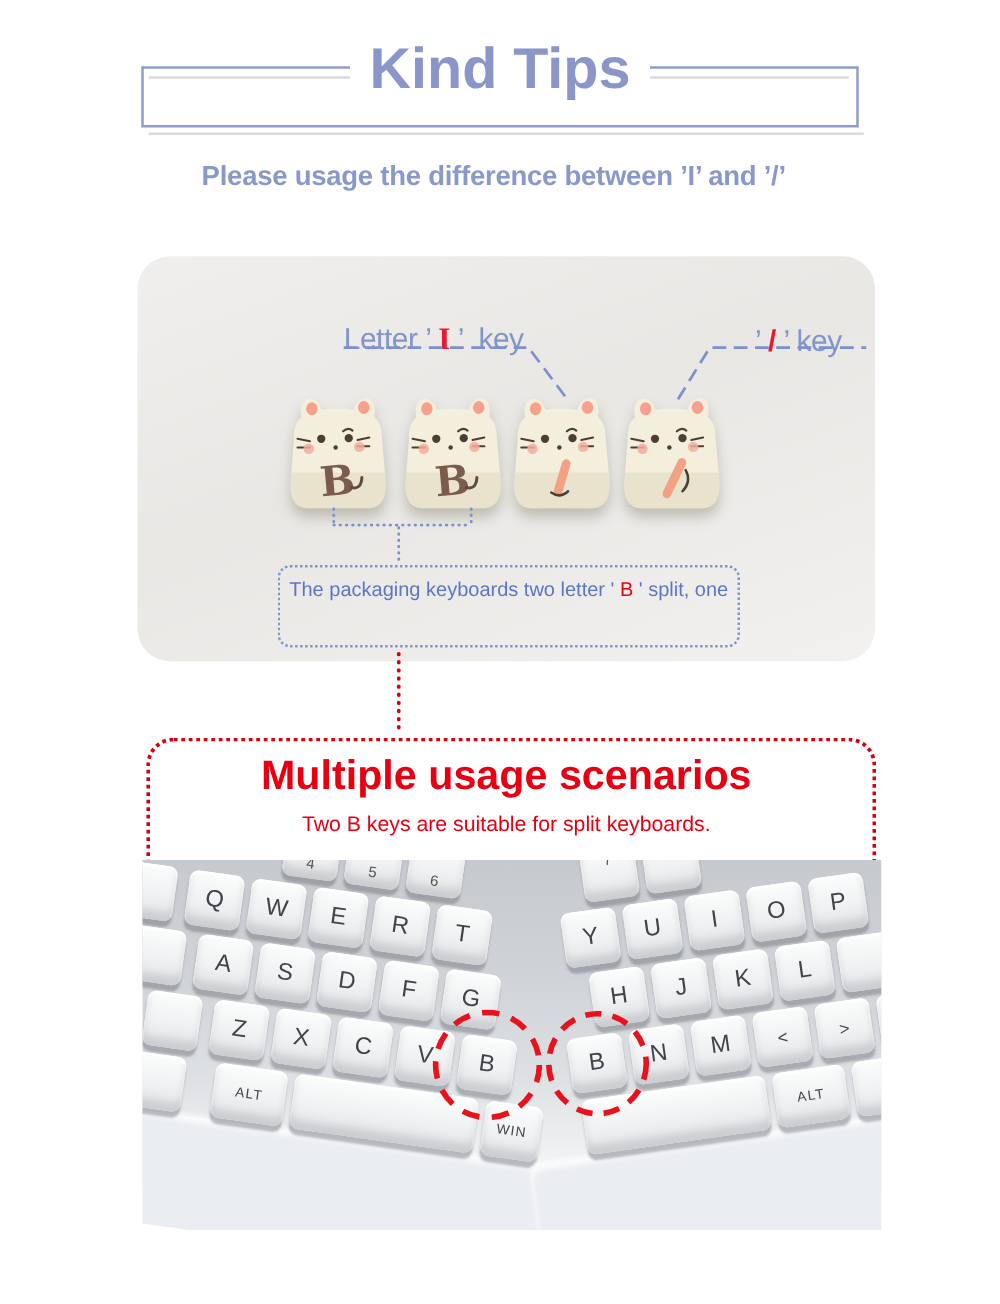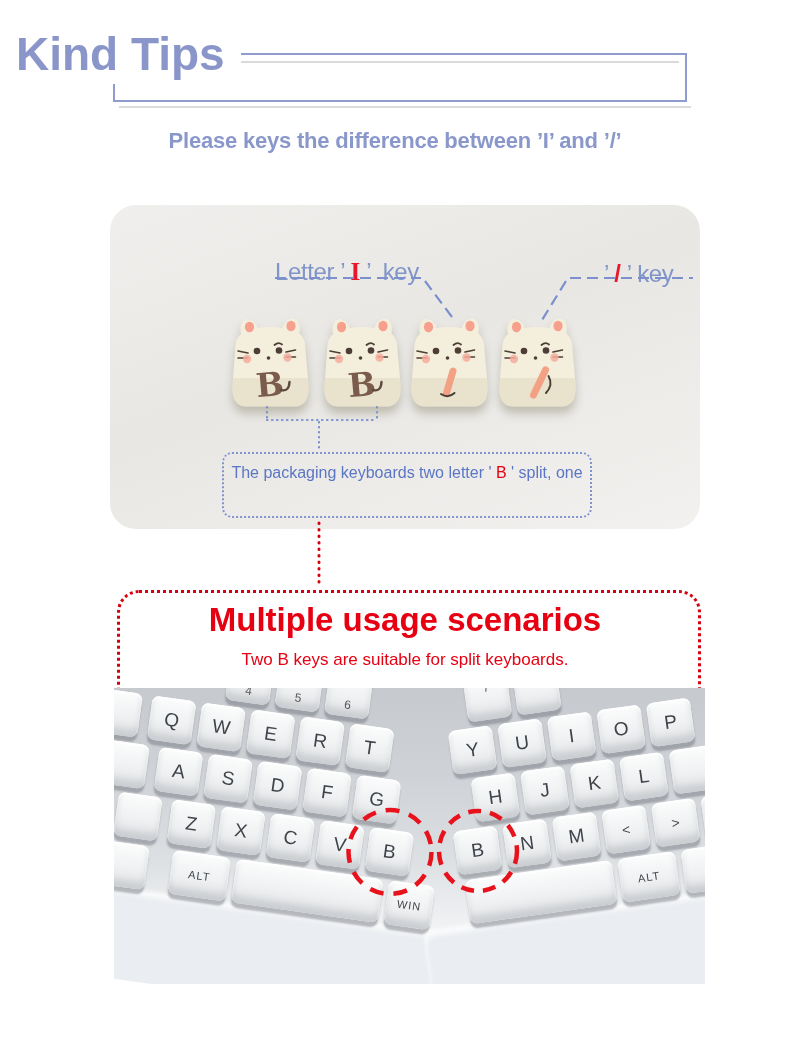--- a/index.html
+++ b/index.html
@@ -4,21 +4,21 @@
 <style>
   html,body{margin:0;padding:0;background:#fff;}
   #page{position:relative;width:800px;height:1043px;background:#ffffff;overflow:hidden;
         font-family:"Liberation Sans",sans-serif;}
   
   .title-box{position:absolute;left:113px;top:53px;width:570px;height:45px;
              border:2px solid #8f9ccd;}
   .gray-line{position:absolute;height:0;border-top:2px solid #dadada;}
   .gray-line.top{left:119px;top:61px;width:560px;}
   .gray-line.bottom{left:119px;top:106px;width:572px;}
-  .title-wrap{position:absolute;left:0;top:24px;width:800px;text-align:left;z-index:3;}
+  .title-wrap{position:absolute;left:0;top:24px;width:800px;text-align:center;z-index:3;}
   .title-wrap span{display:inline-block;background:#ffffff;padding:0 16px;
                    font-size:46px;font-weight:bold;color:#8a96c9;line-height:60px;}
   .subtitle{position:absolute;left:0;top:128px;width:790px;text-align:center;
             font-size:22px;font-weight:bold;color:#8a97cb;letter-spacing:-0.2px;}
   
   .photo1{position:absolute;left:110px;top:205px;width:590px;height:324px;border-radius:26px;
           background:linear-gradient(160deg,#f0efed 0%,#e8e7e4 45%,#f2f1ef 100%);}
   .cap-label{position:absolute;font-size:24px;color:#8095c8;letter-spacing:-0.4px;z-index:4;white-space:pre;margin-top:15px;}
   .cap-label .hl{color:#e8172c;font-weight:bold;}
   .cap-label.li{left:275px;top:243px;}
@@ -60,21 +60,21 @@
 <body>
 
 <div id="page">
 
   <div class="title-box"></div>
   <div class="gray-line top"></div>
   <div class="gray-line bottom"></div>
   <div class="title-wrap">
     <span>Kind Tips</span>
   </div>
-  <div class="subtitle">Please keys the difference between ’I’ and ’/’</div>
+  <div class="subtitle">Please usage the difference between ’I’ and ’/’</div>
 
   <div class="photo1"></div>
 
   <div class="cap-label li"><span>Letter ’ </span><span class="hl">I</span><span> ’  key</span></div>
 
   <div class="cap-label ls"><span>’ </span><span class="hl">/</span><span> ’ key</span></div>
 
   <div id="cat-row">
       <div class="cat-cap" style="left: 226px;"><svg viewBox="0 0 88 100" width="88" height="100">
           <path d="M9 38 C9 28 11 23 15 20 C13 11 17 4 22.5 5 C27.5 6 30.5 10 31.5 14 C36 12.5 52 12.5 56.5 14 C58 10 61 5 66 4.5 C71.5 4 75 10 73.5 19.5 C77.5 23 79.5 28 79.5 36 L82.5 70 C83.5 84 79.5 91.5 70 92.5 L19 92.5 C9.5 91.5 5.5 84 6.5 71 Z" fill="#f4eedd"></path>

